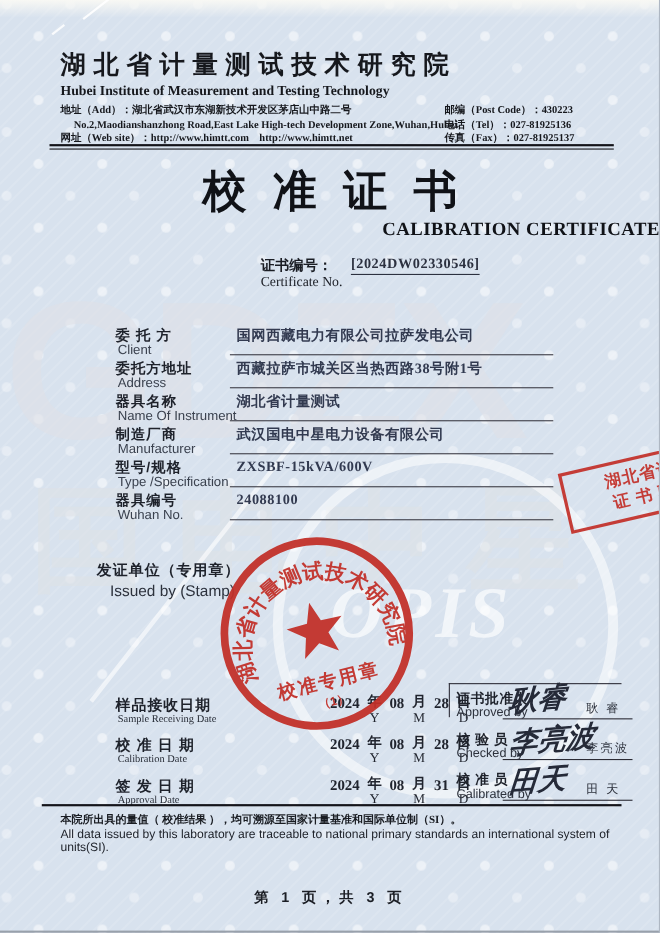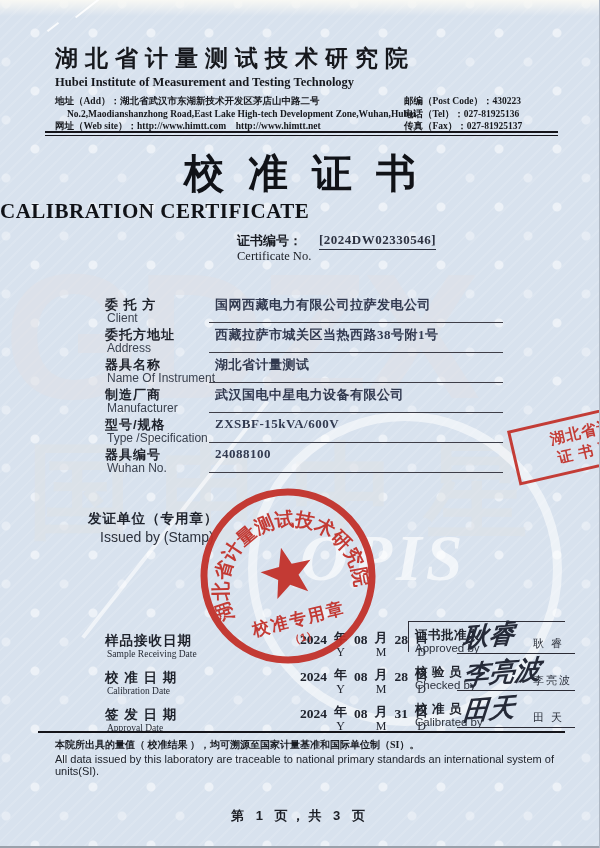--- a/index.html
+++ b/index.html
@@ -43,21 +43,21 @@
   .addr1{left:55px;top:95px;}
   .addr2{left:67px;top:107.5px;}
   .addr3{left:55px;top:120px;}
   .ct1{left:404px;top:95px;}
   .ct2{left:404px;top:107.5px;}
   .ct3{left:404px;top:120px;}
   .double-rule{left:45px;top:131px;width:513px;height:2px;border-top:2.5px solid #14141a;border-bottom:1.5px solid #14141a;}
 
   
   .title-zh{left:0;top:146px;width:600px;text-align:center;font-family:"Liberation Serif",serif;font-weight:bold;font-size:40px;letter-spacing:24px;text-indent:24px;color:#101217;}
-  .title-en{left:0;top:199px;width:600px;text-align:left;font-family:"Liberation Serif",serif;font-weight:bold;font-size:21px;letter-spacing:0.5px;color:#101217;}
+  .title-en{left:0;top:199px;width:600px;text-align:right;font-family:"Liberation Serif",serif;font-weight:bold;font-size:17px;letter-spacing:0.5px;color:#101217;}
   .certno-zh{left:237px;top:232px;font-weight:bold;font-size:13px;color:#1a1d24;}
   .certno-en{left:237px;top:249px;font-family:"Liberation Serif",serif;font-size:12.5px;color:#1a1d24;}
   .certno-val{left:319px;top:232px;font-family:"Liberation Serif",serif;font-weight:bold;font-size:13px;color:#2c3140;border-bottom:1.5px solid #2c3140;padding-bottom:1px;letter-spacing:0.5px;}
 
   
   .info-row{position:absolute;left:105px;width:400px;height:30px;}
   .info-lzh{position:absolute;left:0;top:0;font-weight:bold;font-size:13px;letter-spacing:1px;color:#1e222b;}
   .info-len{position:absolute;left:2px;top:15px;font-size:12px;color:#3a414e;}
   .info-val{position:absolute;left:110px;top:0;font-family:"Liberation Serif",serif;font-weight:bold;font-size:13px;color:#323a50;letter-spacing:0.5px;}
   .info-ul{position:absolute;left:104px;top:26px;width:294px;border-bottom:1.2px solid #3e3e48;}

